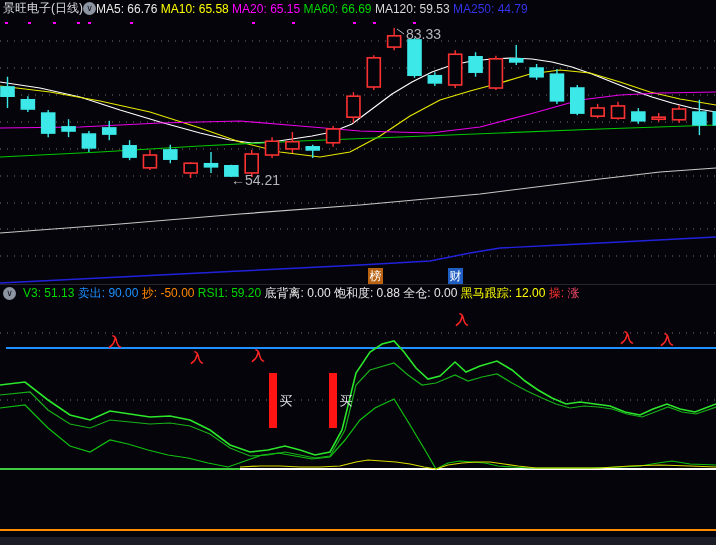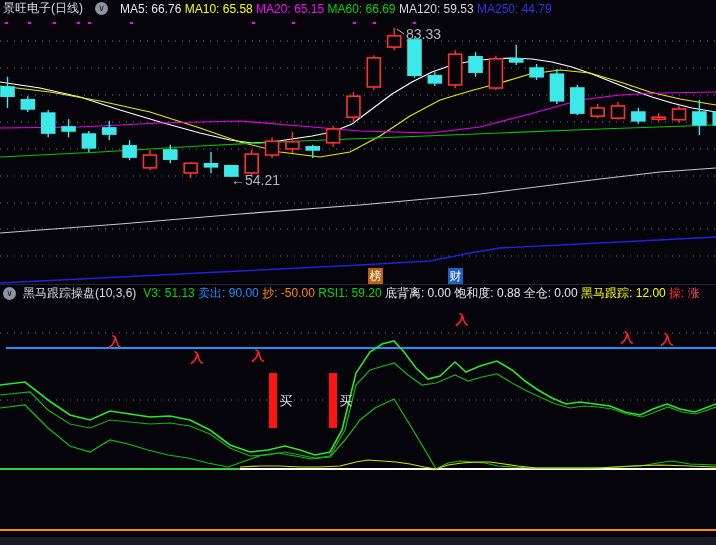--- a/index.html
+++ b/index.html
@@ -1,18 +1,18 @@
 <!DOCTYPE html>
 <html><head>
 <meta charset="utf-8">
 <style>
   html,body{margin:0;padding:0;background:#000;}
   #app{position:relative;width:716px;height:545px;background:#04040a;overflow:hidden;
        font-family:"Liberation Sans","DejaVu Sans",sans-serif;}
-  .hdr{position:absolute;left:0;width:716px;display:flex;align-items:center;gap:12px;
+  .hdr{position:absolute;left:0;width:716px;display:flex;align-items:center;gap:0;
        font-size:12px;white-space:nowrap;overflow:hidden;padding-left:3px;box-sizing:border-box;}
   #main-hdr{top:0;height:17px;}
   #ind-hdr{top:285px;height:17px;gap:7px;}
   .title{color:#dcdce4;}
   .circle-btn{display:inline-flex;align-items:center;justify-content:center;width:13px;height:13px;
        border-radius:50%;background:#8d95a2;flex:0 0 auto;}
   .circle-btn i{font-style:normal;color:#14141e;font-size:9px;line-height:9px;}
   .val-group{display:inline-block;}
   svg{position:absolute;left:0;display:block;}
   #main-chart{top:16px;}
@@ -180,21 +180,20 @@
       <div class="badge" style="left: 368px; top: 268px; background: rgb(184, 98, 18);">榜</div>
       <div class="badge" style="left: 448px; top: 268px; background: rgb(31, 94, 196);">财</div>
     </div>
 
   <div id="divider"></div>
 
   <div id="ind-hdr" class="hdr">
     <span class="circle-btn">
         <i>∨</i>
       </span>
-    <span class="title">黑马跟踪操盘(10,3,6)</span>
     <span id="ind-values"><span class="val-group" style="color: rgb(0, 216, 0);"><span>V3: </span><span>51.13</span></span> <span class="val-group" style="color: rgb(30, 144, 255);"><span>卖出: </span><span>90.00</span></span> <span class="val-group" style="color: rgb(255, 136, 0);"><span>抄: </span><span>-50.00</span></span> <span class="val-group" style="color: rgb(0, 216, 0);"><span>RSI1: </span><span>59.20</span></span> <span class="val-group" style="color: rgb(232, 232, 232);"><span>底背离: </span><span>0.00</span></span> <span class="val-group" style="color: rgb(232, 232, 232);"><span>饱和度: </span><span>0.88</span></span> <span class="val-group" style="color: rgb(232, 232, 232);"><span>全仓: </span><span>0.00</span></span> <span class="val-group" style="color: rgb(255, 255, 0);"><span>黑马跟踪: </span><span>12.00</span></span> <span class="val-group" style="color: rgb(255, 50, 50);"><span>操: </span><span style="color: rgb(240, 72, 104);">涨</span></span> </span>
   </div>
 
   <svg id="ind-chart" width="716" height="225" viewBox="0 303 716 225">
       <line x1="0" y1="333" x2="716" y2="333" stroke="#9a9a9a" stroke-width="1" stroke-dasharray="1 6" opacity="0.75"></line>
       <line x1="0" y1="400" x2="716" y2="400" stroke="#9a9a9a" stroke-width="1" stroke-dasharray="1 6" opacity="0.75"></line>
       <line x1="0" y1="469" x2="716" y2="469" stroke="#ffffff" stroke-width="2"></line>
       <line x1="6" y1="348" x2="716" y2="348" stroke="#1e90ff" stroke-width="1.8"></line>
       <polyline points="0,385 25,382 48,400 70,415 90,420 110,411 130,414 150,417 170,416 190,420 210,430 230,445 250,452 268,450 285,446 300,450 315,455 330,452 342,430 356,373 370,352 382,344 394,341 404,352 416,368 428,379 440,376 455,362 466,372 480,366 497,361 512,370 525,381 538,390 552,398 566,404 580,402 595,404 610,406 625,412 640,415 653,409 667,404 680,409 695,412 716,404" fill="none" stroke="#2ce62c" stroke-width="1.6"></polyline>
       <polyline points="0,395 30,392 48,410 70,424 90,428 110,420 130,422 150,424 170,423 190,426 210,434 230,448 250,456 268,455 285,452 300,455 315,458 330,456 345,430 356,385 370,370 394,363 408,375 422,385 436,383 455,375 468,381 482,377 497,374 512,383 527,391 542,398 556,404 570,408 584,406 598,407 612,409 627,414 642,417 655,412 668,407 682,412 696,414 716,407" fill="none" stroke="#18b018" stroke-width="1.2"></polyline>

